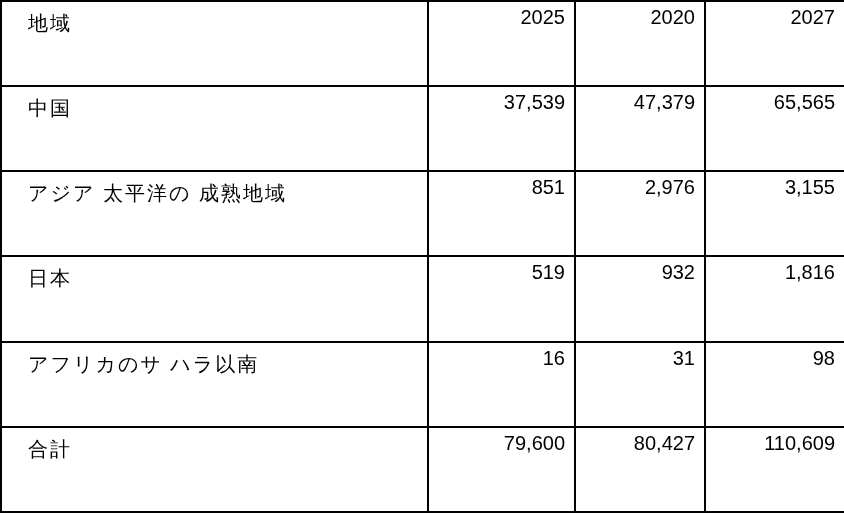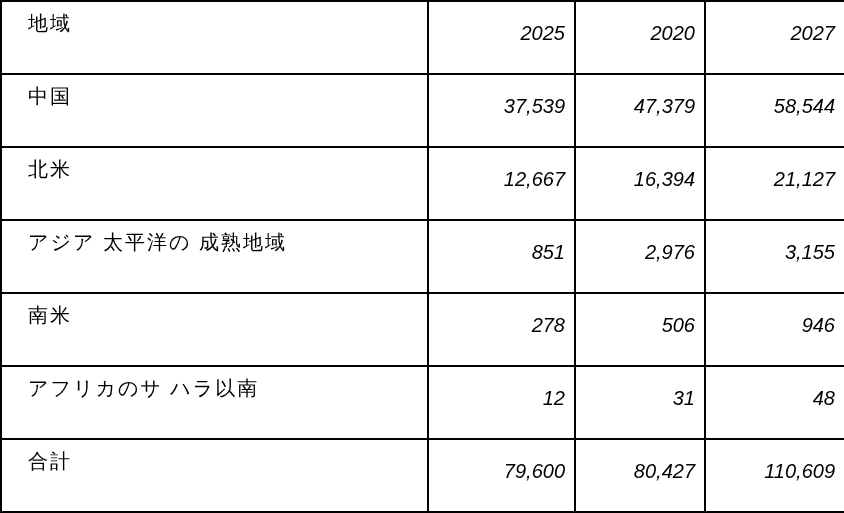--- a/index.html
+++ b/index.html
@@ -32,22 +32,21 @@
     overflow: hidden;
     white-space: nowrap;
   }
   .cell-region {
     text-align: left;
     padding: 9px 8px 0 26px;
     letter-spacing: 2px;
   }
   .cell-num {
     text-align: right;
-    padding: 19px 9px 0 4px;
-    font-style: italic;
+    padding: 3px 9px 0 4px;
   }
   .bold {
     font-weight: bold;
   }
 </style>
 </head>
 <body>
 
 <div class="table-wrap">
   <table class="forecast">
@@ -62,53 +61,47 @@
         <th class="cell-region bold">地域</th>
         <th class="cell-num bold">2025</th>
         <th class="cell-num bold">2020</th>
         <th class="cell-num bold">2027</th>
       </tr>
 
       <tr>
         <td class="cell-region">中国</td>
         <td class="cell-num">37,539</td>
         <td class="cell-num">47,379</td>
-        <td class="cell-num">58,544</td>
+        <td class="cell-num">65,565</td>
       </tr>
 
-      <tr>
-        <td class="cell-region">北米</td>
-        <td class="cell-num">12,667</td>
-        <td class="cell-num">16,394</td>
-        <td class="cell-num">21,127</td>
-      </tr>
 
 
       <tr>
         <td class="cell-region">アジア 太平洋の 成熟地域</td>
         <td class="cell-num">851</td>
         <td class="cell-num">2,976</td>
         <td class="cell-num">3,155</td>
       </tr>
 
+      <tr>
+        <td class="cell-region">日本</td>
+        <td class="cell-num">519</td>
+        <td class="cell-num">932</td>
+        <td class="cell-num">1,816</td>
+      </tr>
 
 
-      <tr>
-        <td class="cell-region">南米</td>
-        <td class="cell-num">278</td>
-        <td class="cell-num">506</td>
-        <td class="cell-num">946</td>
-      </tr>
 
 
       <tr>
         <td class="cell-region">アフリカのサ ハラ以南</td>
-        <td class="cell-num">12</td>
+        <td class="cell-num">16</td>
         <td class="cell-num">31</td>
-        <td class="cell-num">48</td>
+        <td class="cell-num">98</td>
       </tr>
 
       <tr>
         <td class="cell-region bold">合計</td>
         <td class="cell-num bold">79,600</td>
         <td class="cell-num bold">80,427</td>
         <td class="cell-num bold">110,609</td>
       </tr>
     </tbody>
   </table>

